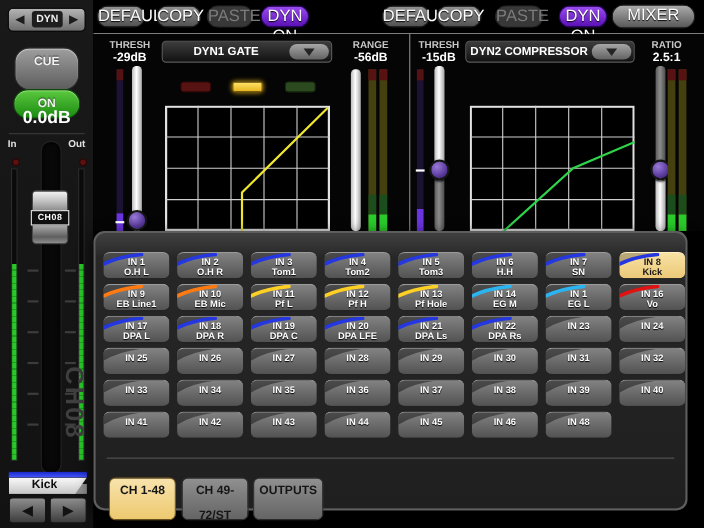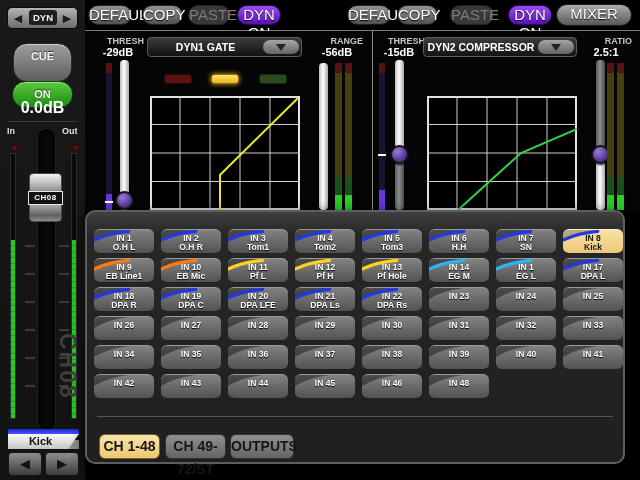--- a/index.html
+++ b/index.html
@@ -55,21 +55,21 @@
   .tb-btn{position:absolute;top:5px;height:20px;border-radius:10px;background:linear-gradient(#929292,#515151);
      border:1px solid #1d1d1d;color:#fff;font-size:15px;font-weight:normal;text-align:center;line-height:18px;
      text-shadow:0 1px 1px #000;box-sizing:border-box;cursor:pointer;}
   .tb-btn.disabled{background:#383838;color:#7b7b7b;border-color:#262626;text-shadow:none;}
   .tb-btn.active{background:linear-gradient(#9b4cf0,#5a10b6);border-color:#2d0668;}
   #btn-mixer{top:4px;height:22px;border-radius:11px;background:linear-gradient(#ababab,#585858);}
 
   
   #dyn-area{left:85px;top:31px;width:555px;height:179px;background:#050505;}
   #dyn-divider{left:372px;top:31px;width:1px;height:179px;background:#8c8c8c;}
-  .sec-label{color:#c6c6c6;font-size:9px;font-weight:bold;text-align:right;width:52px;}
+  .sec-label{color:#c6c6c6;font-size:9px;font-weight:bold;text-align:center;width:52px;}
   .sec-value{color:#fff;font-size:11px;text-align:center;width:52px;font-weight:bold;}
   .dropdown{height:20px;border-radius:4px;background:linear-gradient(#3c3c3c,#121212);
      border:1px solid #5c5c5c;box-sizing:border-box;cursor:pointer;}
   .dd-label{position:absolute;left:0;right:38px;top:0;bottom:0;color:#fff;font-size:10.5px;font-weight:bold;
      text-align:center;line-height:18px;}
   .dd-arrow{position:absolute;right:2px;top:2px;width:36px;height:14px;border-radius:7px;
      background:linear-gradient(#a6a6a6,#636363);}
   .dd-arrow span{position:absolute;left:50%;top:4px;margin-left:-5px;width:0;height:0;
      border-left:5px solid transparent;border-right:5px solid transparent;border-top:7px solid #242424;}
   .pmeter{width:6px;background:#1c1233;}
@@ -99,22 +99,22 @@
      grid-template-columns:repeat(8,60px);grid-auto-rows:25px;gap:4px 7px;}
   .chan-btn{position:relative;border-radius:6px;background:linear-gradient(#828282,#525252);
      border-top:1px solid #9a9a9a;border-bottom:1px solid #222;box-sizing:border-box;
      color:#fff;overflow:hidden;cursor:pointer;text-align:center;}
   .chan-btn .cid{font-size:8.5px;font-weight:bold;line-height:10px;margin-top:3px;text-shadow:0 1px 1px #000;}
   .chan-btn .clabel{font-size:8.5px;font-weight:bold;line-height:9px;text-shadow:0 1px 1px #000;}
   .chan-btn.selected{background:linear-gradient(#f8e2a4,#ecc878);color:#181818;border-top-color:#fff0c8;}
   .chan-btn.selected .cid,.chan-btn.selected .clabel{text-shadow:none;}
   .chan-btn svg{position:absolute;left:0;top:0;width:100%;height:100%;}
   #tab-divider{position:absolute;left:10px;right:10px;top:204px;height:1px;background:#565656;}
-  .tab{position:absolute;top:222px;height:25px;border-radius:6px;background:linear-gradient(#909090,#646464);
-     border:1px solid #333;color:#161616;font-size:14px;font-weight:bold;text-align:center;line-height:23px;
+  .tab{position:absolute;top:222px;height:39px;border-radius:6px;background:linear-gradient(#909090,#646464);
+     border:1px solid #333;color:#161616;font-size:11px;font-weight:bold;text-align:center;line-height:23px;
      box-sizing:border-box;cursor:pointer;}
   .tab.selected{background:linear-gradient(#f8e3ac,#edc96f);border-color:#7c6022;}
   #tab-0{left:12px;width:61px;} #tab-1{left:78px;width:61px;} #tab-2{left:143px;width:64px;}
 </style>
 </head>
 <body>
 
 <div id="sidebar" class="abs">
   <div id="page-selector" class="abs">
     <div id="sel-prev" class="abs sel-arrow">◀</div>
@@ -380,20 +380,28 @@
     <svg viewBox="0 0 59 25" preserveAspectRatio="none">
       <path class="wedge" d="M0 0 L34 0 Q13 3 0 12 Z" fill="rgba(0,0,0,0.42)"></path>
       <path class="stripe" d="M0 11 Q14 3.5 34 1.5" fill="none" stroke-width="3.5" stroke-linecap="round" stroke="#2bb4f0"></path>
     </svg>
     <div class="cid">IN 1</div>
     <div class="clabel">EG L</div>
   </div>
       <div class="chan-btn">
     <svg viewBox="0 0 59 25" preserveAspectRatio="none">
       <path class="wedge" d="M0 0 L34 0 Q13 3 0 12 Z" fill="rgba(0,0,0,0.42)"></path>
+      <path class="stripe" d="M0 11 Q14 3.5 34 1.5" fill="none" stroke-width="3.5" stroke-linecap="round" stroke="#e01212"></path>
+    </svg>
+    <div class="cid">IN 16</div>
+    <div class="clabel">Vo</div>
+  </div>
+      <div class="chan-btn">
+    <svg viewBox="0 0 59 25" preserveAspectRatio="none">
+      <path class="wedge" d="M0 0 L34 0 Q13 3 0 12 Z" fill="rgba(0,0,0,0.42)"></path>
       <path class="stripe" d="M0 11 Q14 3.5 34 1.5" fill="none" stroke-width="3.5" stroke-linecap="round" stroke="#2437e0"></path>
     </svg>
     <div class="cid">IN 17</div>
     <div class="clabel">DPA L</div>
   </div>
       <div class="chan-btn">
     <svg viewBox="0 0 59 25" preserveAspectRatio="none">
       <path class="wedge" d="M0 0 L34 0 Q13 3 0 12 Z" fill="rgba(0,0,0,0.42)"></path>
       <path class="stripe" d="M0 11 Q14 3.5 34 1.5" fill="none" stroke-width="3.5" stroke-linecap="round" stroke="#2437e0"></path>
     </svg>

